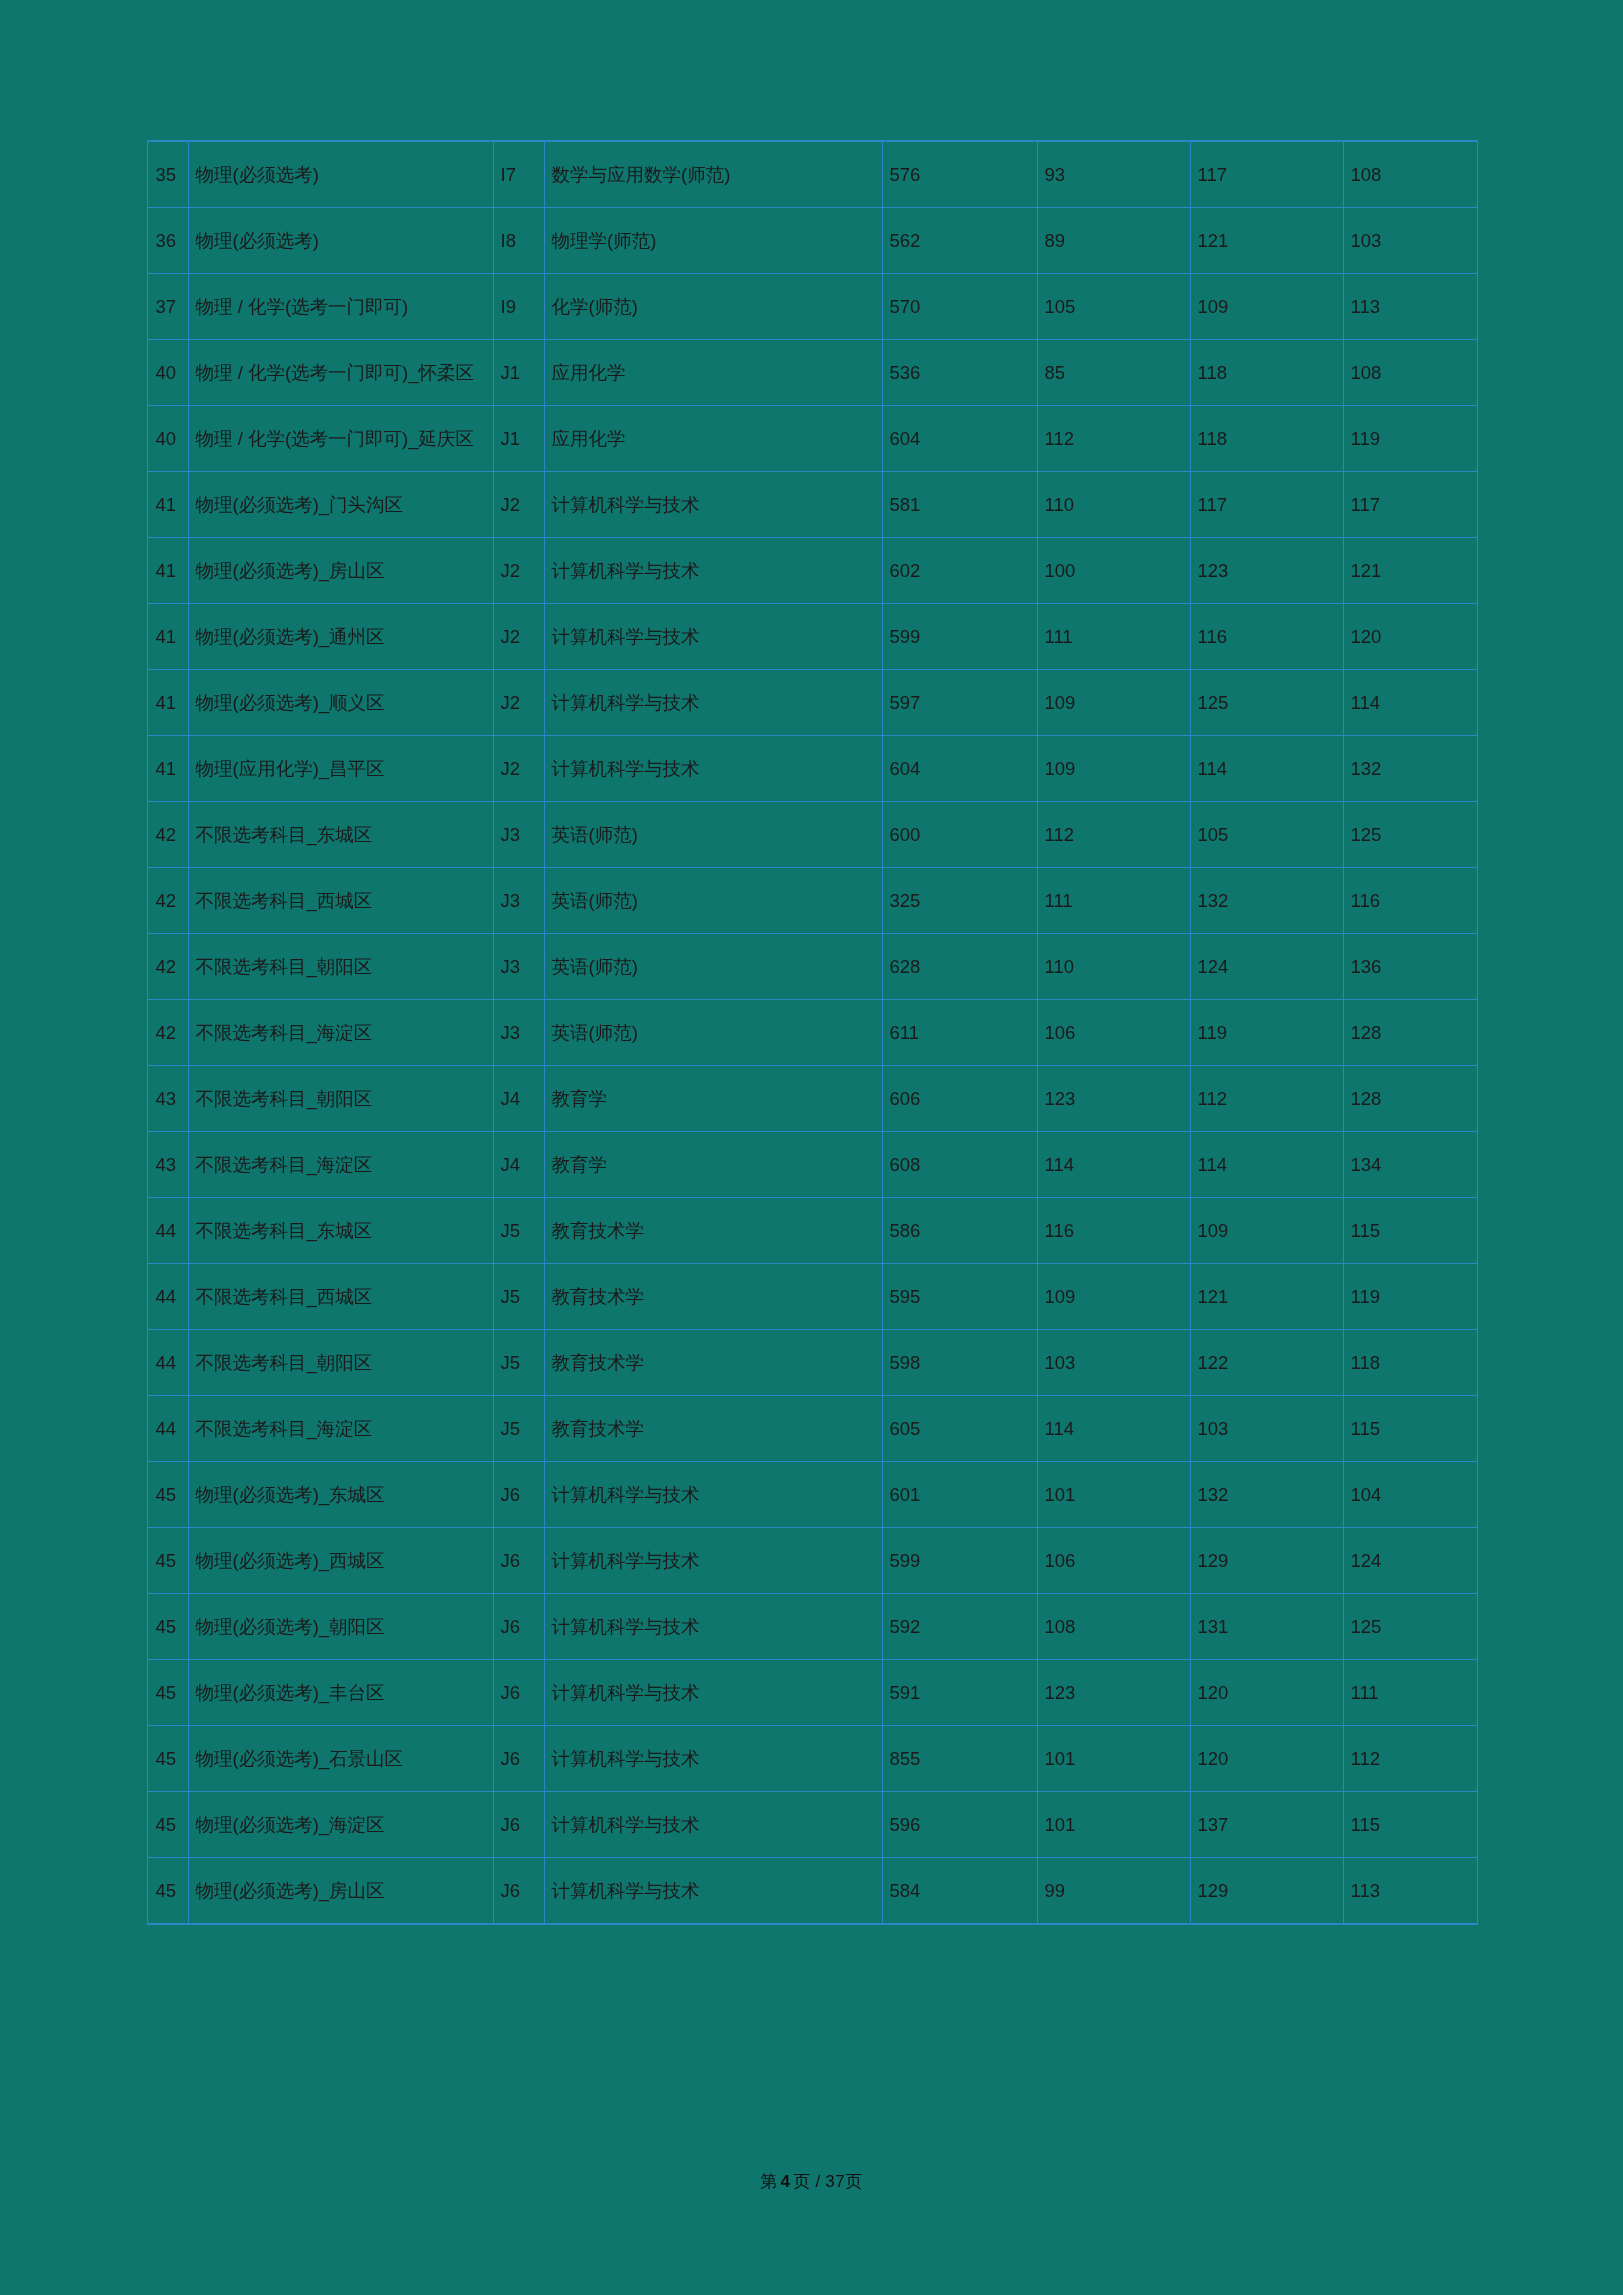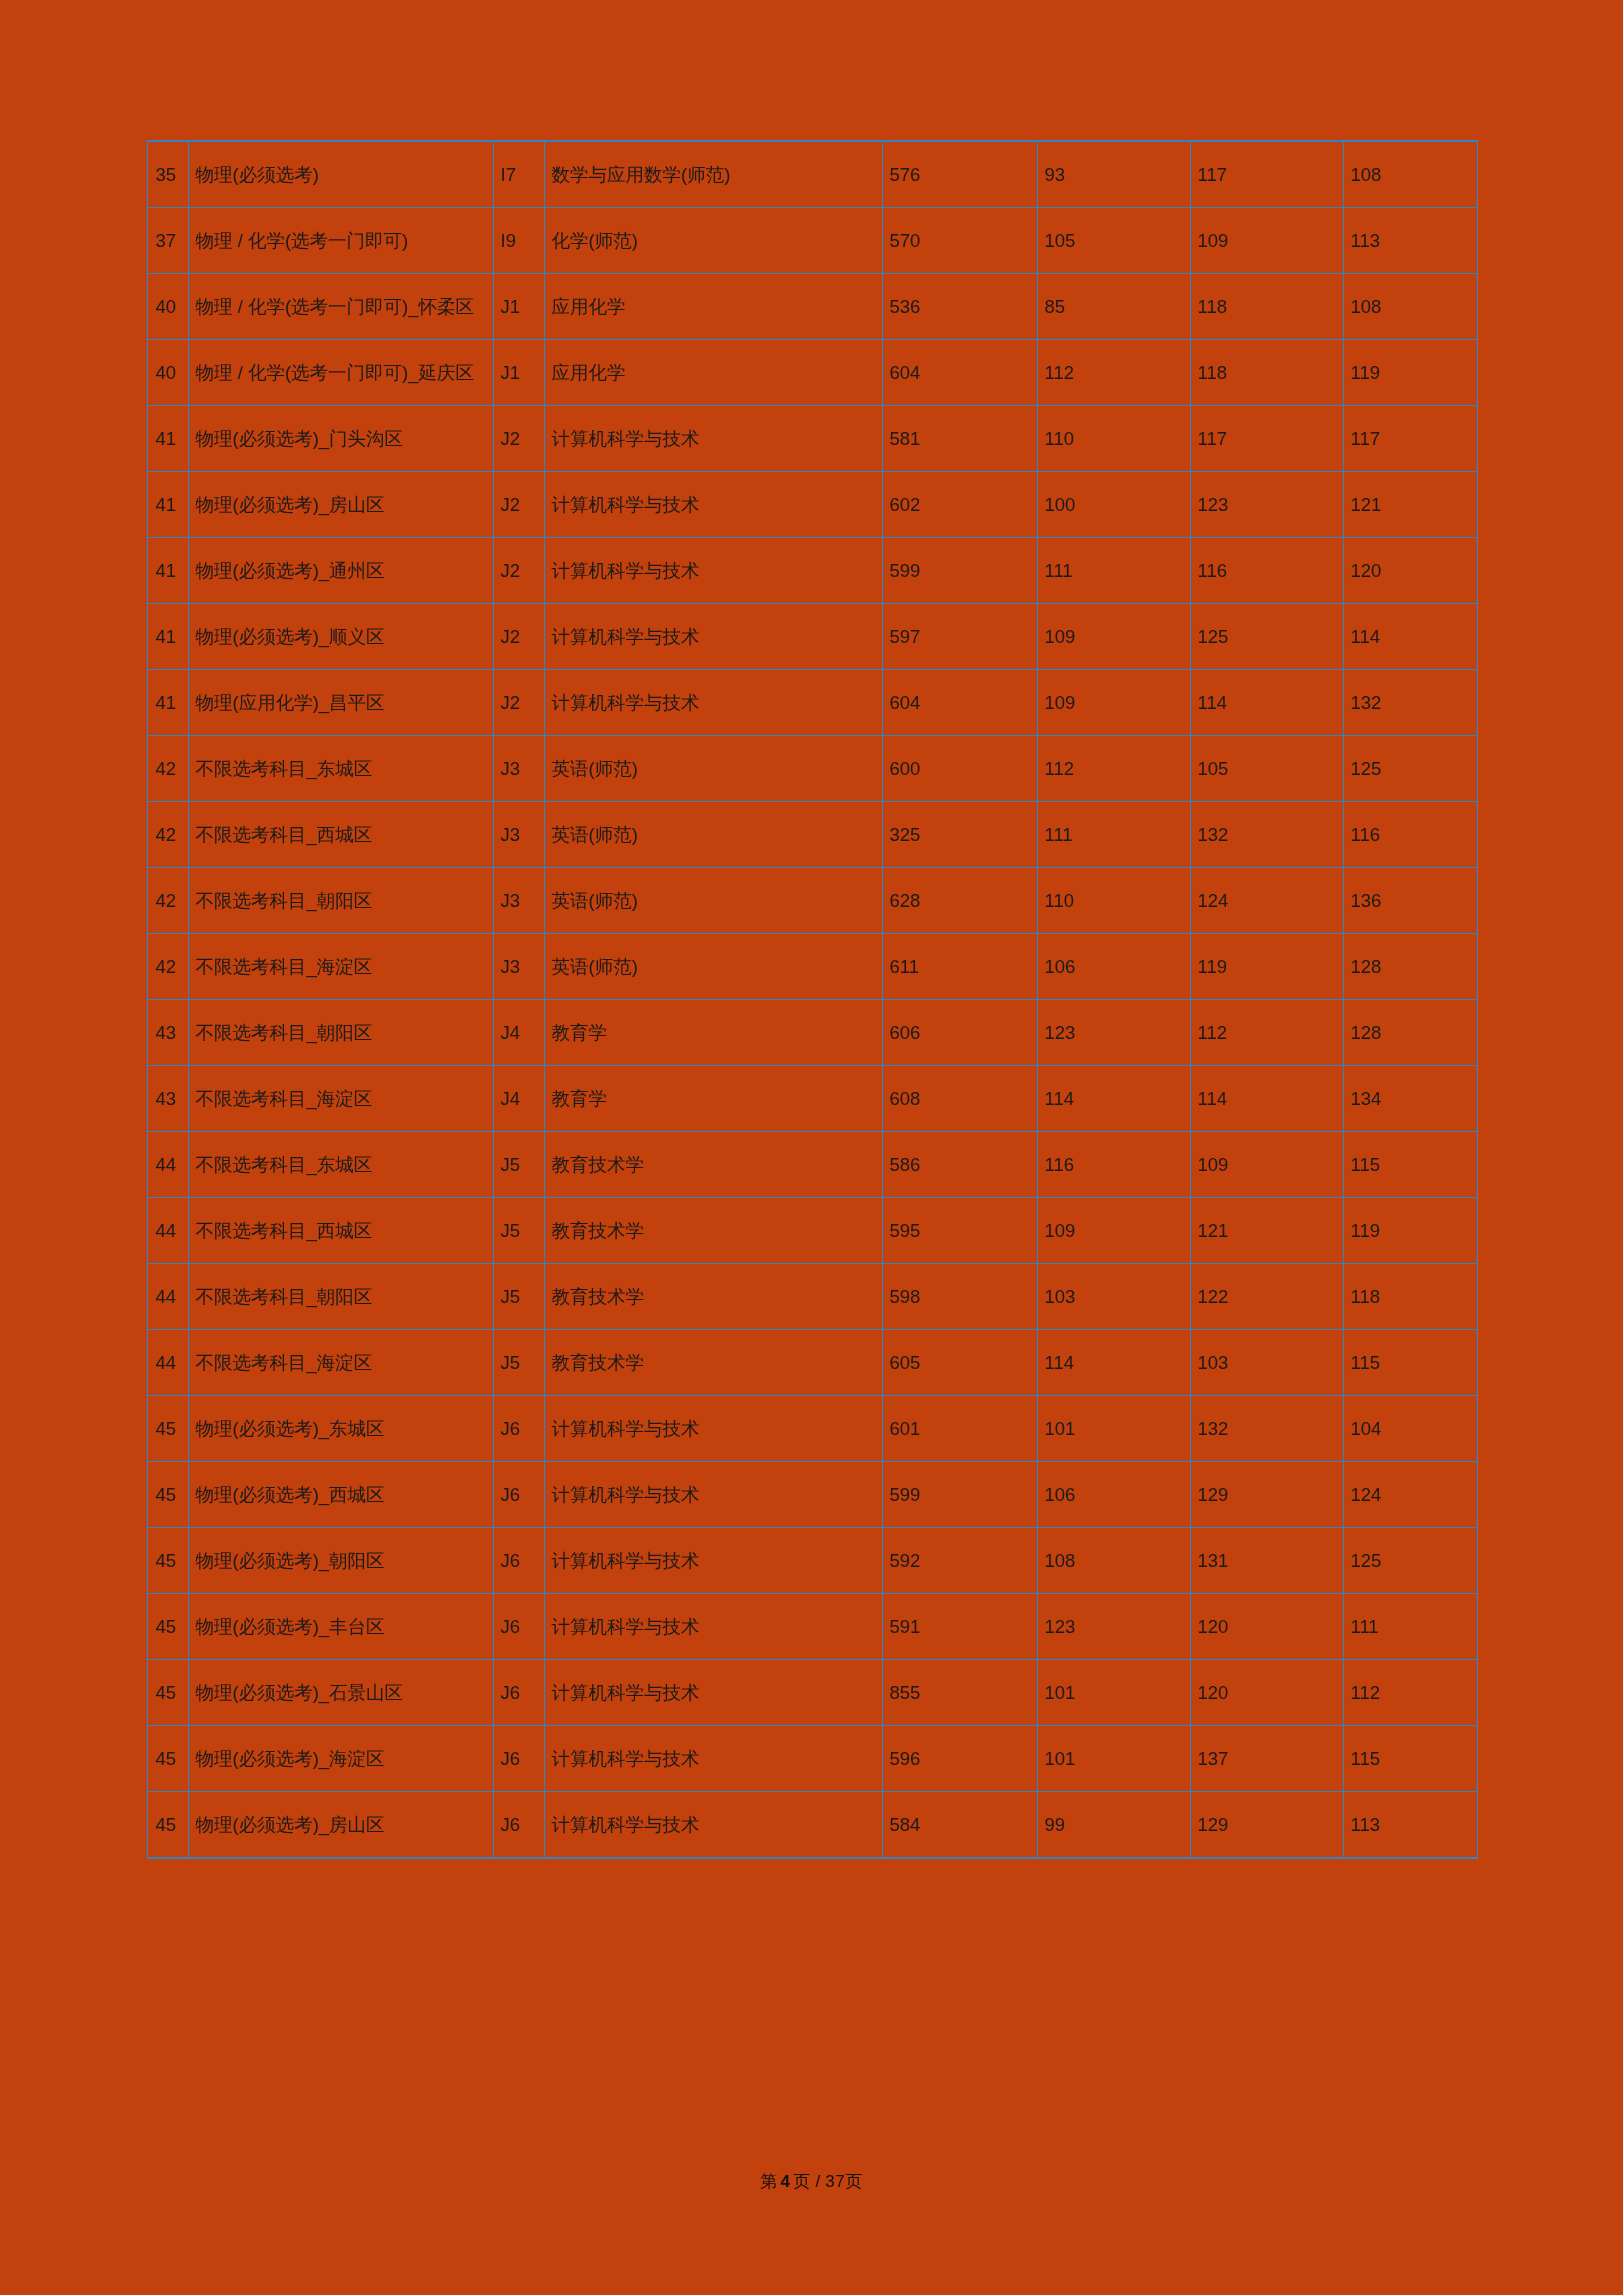--- a/index.html
+++ b/index.html
@@ -14,21 +14,21 @@
     font-family: "Liberation Sans", "DejaVu Sans", sans-serif;
     -webkit-font-smoothing: antialiased;
   }
 
   #page {
     position: absolute;
     left: 0;
     top: 0;
     width: 1623px;
     height: 2295px;
-    background: #c2410c;
+    background: #0f766e;
     overflow: hidden;
   }
 
   #score-table {
     position: absolute;
     left: 147px;
     top: 140px;
     width: 1329px;
     border-collapse: collapse;
     table-layout: fixed;
@@ -107,20 +107,30 @@
           <td class="cell-idx">35</td>
           <td class="cell-subject">物理(必须选考)</td>
           <td class="cell-code">I7</td>
           <td class="cell-major">数学与应用数学(师范)</td>
           <td class="cell-total">576</td>
           <td class="cell-s1">93</td>
           <td class="cell-s2">117</td>
           <td class="cell-s3">108</td>
         </tr>
         <tr>
+          <td class="cell-idx">36</td>
+          <td class="cell-subject">物理(必须选考)</td>
+          <td class="cell-code">I8</td>
+          <td class="cell-major">物理学(师范)</td>
+          <td class="cell-total">562</td>
+          <td class="cell-s1">89</td>
+          <td class="cell-s2">121</td>
+          <td class="cell-s3">103</td>
+        </tr>
+        <tr>
           <td class="cell-idx">37</td>
           <td class="cell-subject">物理 / 化学(选考一门即可)</td>
           <td class="cell-code">I9</td>
           <td class="cell-major">化学(师范)</td>
           <td class="cell-total">570</td>
           <td class="cell-s1">105</td>
           <td class="cell-s2">109</td>
           <td class="cell-s3">113</td>
         </tr>
         <tr>

